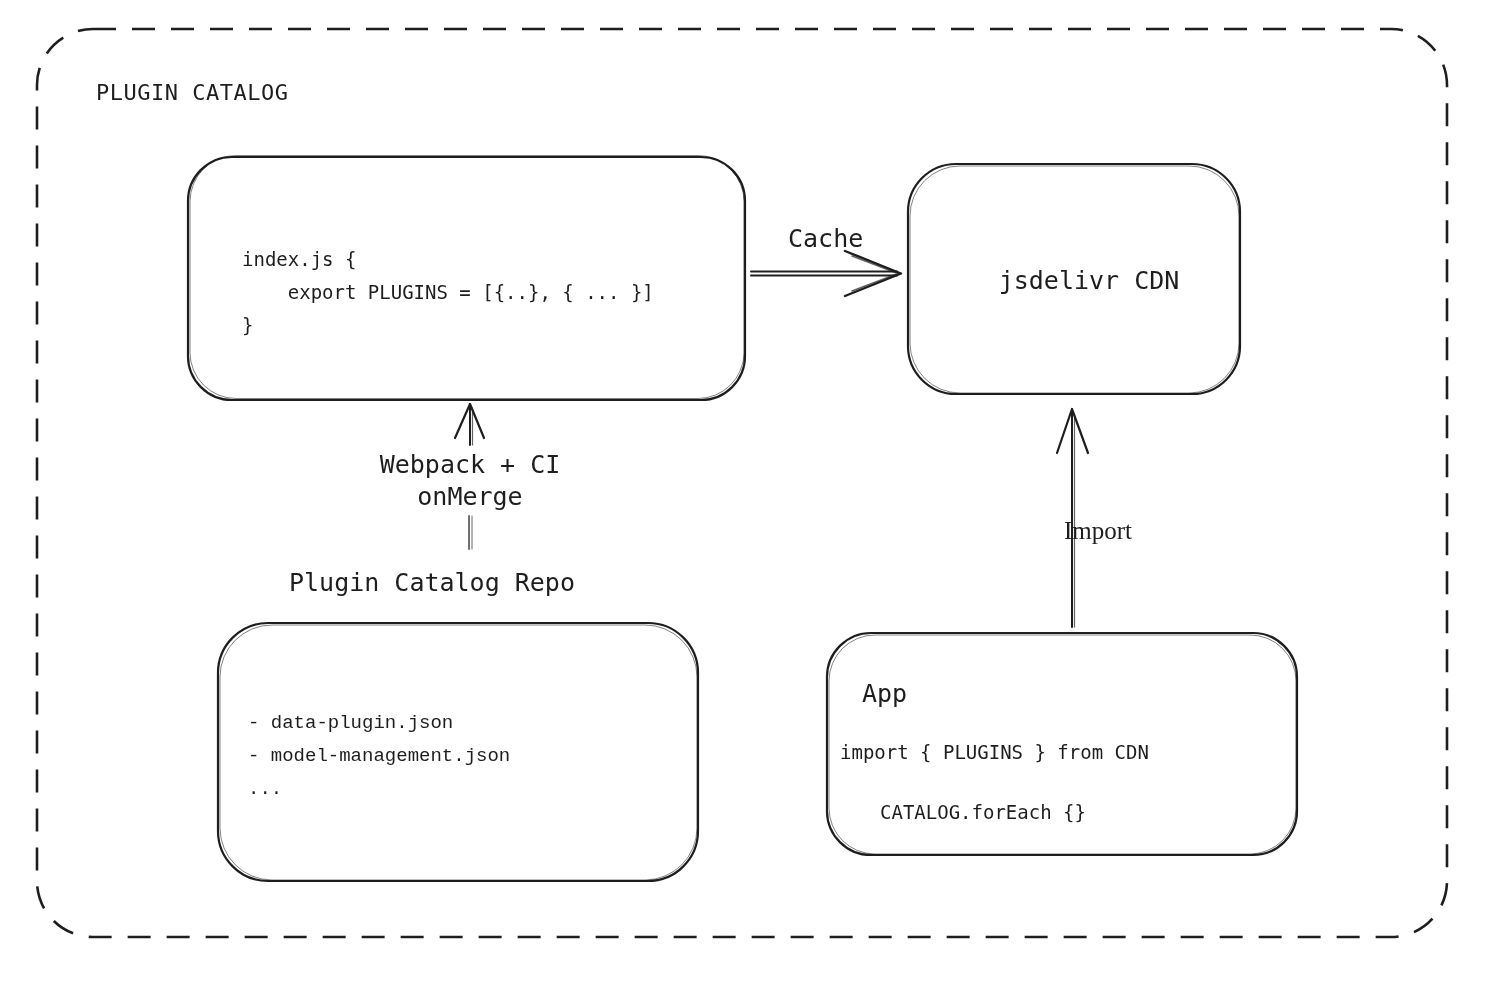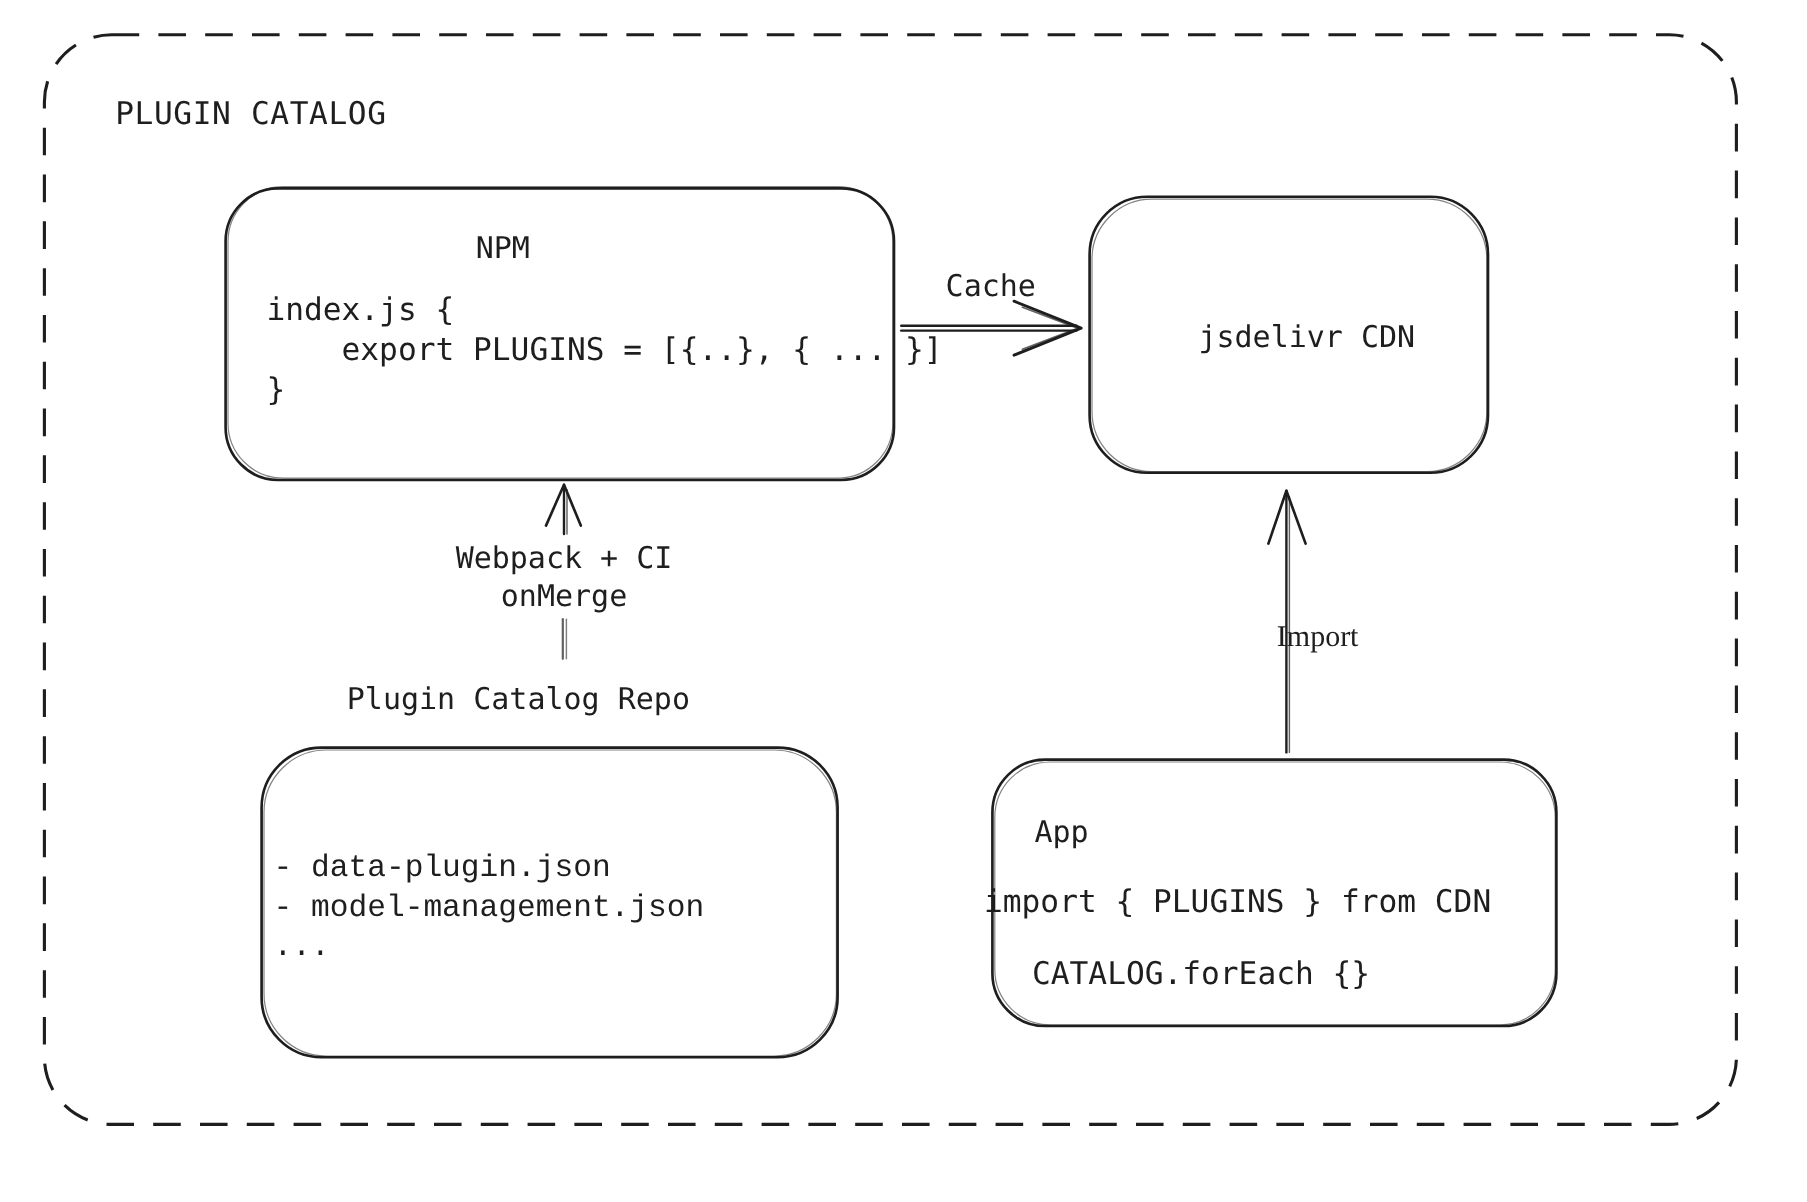--- a/index.html
+++ b/index.html
@@ -22,32 +22,33 @@
     top: 0;
     width: 1506px;
     height: 1002px;
   }
   .txt {
     position: absolute;
     white-space: pre;
     color: #1e1e1e;
   }
   .title {
-    font-size: 26px;
+    font-size: 22px;
     font-weight: 500;
     letter-spacing: 0.5px;
   }
   .label {
     font-size: 25px;
     font-weight: 500;
   }
   .code {
-    font-size: 26px;
+    font-size: 19px;
     line-height: 33px;
     font-weight: 500;
+    margin-left: 20px;
   }
   .center {
     text-align: center;
   }
 </style>
 </head>
 <body>
 
 <div id="canvas">
 
@@ -95,21 +96,20 @@
 
     <g stroke="#1e1e1e" fill="none" stroke-linecap="round" stroke-linejoin="round">
       <line x1="1072" y1="409" x2="1072" y2="627" stroke-width="2"></line>
       <line x1="1074.5" y1="414" x2="1074.5" y2="627" stroke-width="1.2" opacity="0.7"></line>
       <path d="M1057,453 L1072,409 L1088,453" stroke-width="2.2"></path>
     </g>
   </svg>
 
   <div class="txt title" style="left:96px; top:80px;">PLUGIN CATALOG</div>
 
-  <div class="txt label center" style="left:188px; top:192px; width:462px;">NPM</div>
   <div class="txt code" style="left:222px; top:243px;"><span>index.js {</span>
 <span>    export PLUGINS = [{..}, { ... }]</span>
 <span>}</span></div>
 
   <div class="txt label" style="left:788px; top:201px;margin-top:23px;">Cache</div>
 
   <div class="txt label center" style="left:908px; top:266px; width:300px;padding-left:31px;">jsdelivr CDN</div>
 
   <div class="txt label" style="left:289px; top:568px;">Plugin Catalog Repo</div>
 

